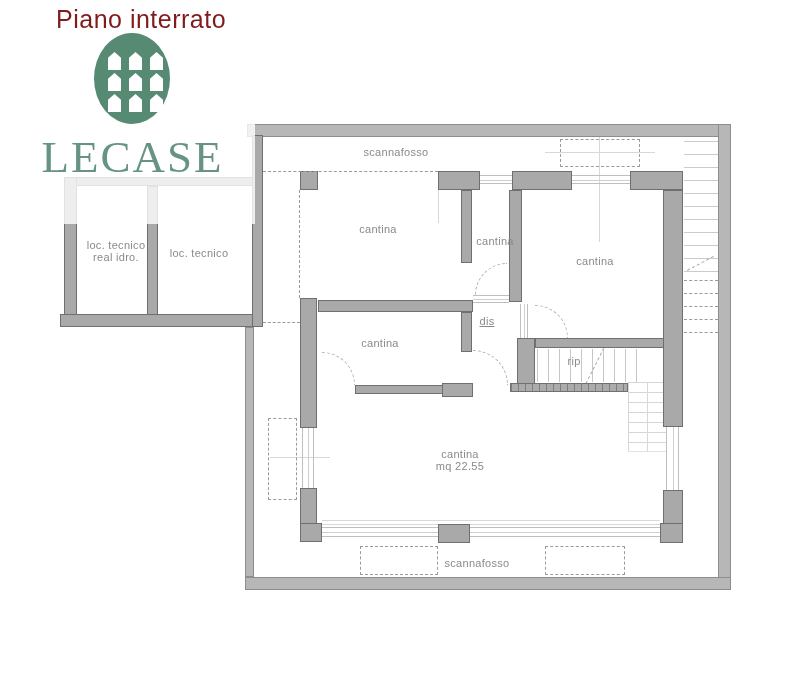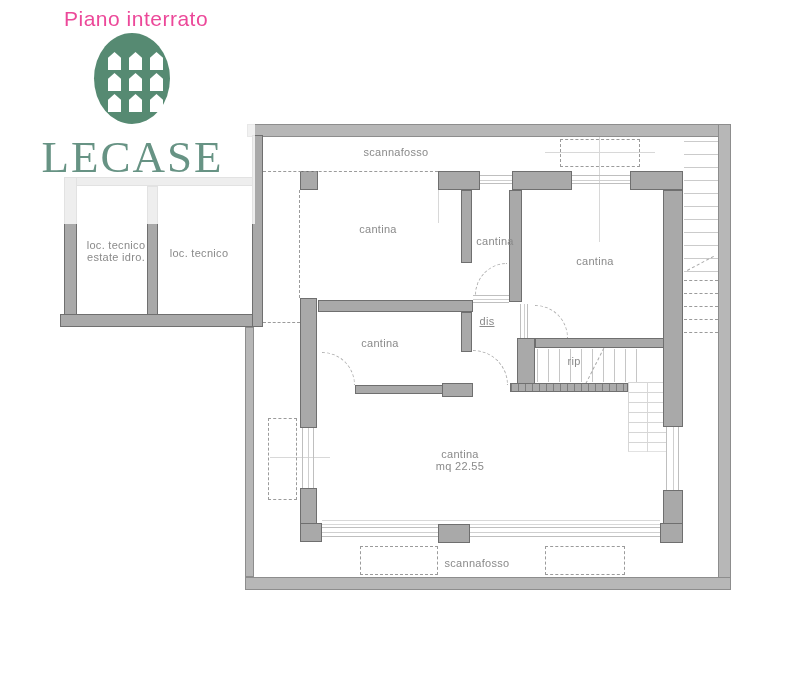--- a/index.html
+++ b/index.html
@@ -39,21 +39,21 @@
   .lbl{font-size:11px;line-height:12px;color:#8a8a8a;text-align:center;letter-spacing:.3px;}
   
   .wm-box{background:rgba(255,255,255,.8);}
   .logo-ellipse{background:#568a72;border-radius:50%;}
   .house{background:#ffffff;width:13px;height:18px;
          clip-path:polygon(50% 0,100% 32%,100% 100%,0 100%,0 32%);}
   .brand{font-family:"Liberation Serif",serif;font-size:45px;line-height:46px;
          color:rgba(78,129,112,.86);letter-spacing:2px;text-align:center;}
   .tagline{font-family:"Liberation Serif",serif;font-size:27px;line-height:28px;
          color:rgba(78,129,112,.88);letter-spacing:1px;text-align:center;}
-  .page-title{font-size:21px;line-height:24px;color:#ec4899;letter-spacing:.5px;margin-left:8px;}
+  .page-title{font-size:25px;line-height:24px;color:#7f1d1d;letter-spacing:.5px;}
 </style>
 </head>
 <body>
 
 <div class="page">
 
   <div style="left:0;top:0;width:800px;height:689px;">
 
     <i class="tl" style="left:545px;top:152px;width:110px;height:1px;"></i>
     <i class="tlv" style="left:599px;top:137px;width:1px;height:68px;"></i>
@@ -125,21 +125,21 @@
     <i class="dash-rect" style="left:545px;top:546px;width:80px;height:29px;"></i>
 
     <i class="arc-nw" style="left:475px;top:263px;width:32px;height:32px;"></i>
     <i class="arc-ne" style="left:535px;top:305px;width:33px;height:33px;"></i>
     <i class="arc-ne" style="left:322px;top:352px;width:33px;height:33px;"></i>
     <i class="arc-ne" style="left:473px;top:350px;width:35px;height:35px;"></i>
 
     <span class="lbl" style="left:340px;top:146px;width:112px;">scannafosso</span>
     <span class="lbl" style="left:66px;top:239px;width:100px;">
       <span style="position:static;display:block;">loc. tecnico</span>
-      <span style="position:static;display:block;">estate idro.</span>
+      <span style="position:static;display:block;">real idro.</span>
     </span>
     <span class="lbl" style="left:149px;top:247px;width:100px;">loc. tecnico</span>
     <span class="lbl" style="left:328px;top:223px;width:100px;">cantina</span>
     <span class="lbl" style="left:445px;top:235px;width:100px;">cantina</span>
     <span class="lbl" style="left:545px;top:255px;width:100px;">cantina</span>
     <span class="lbl" style="left:462px;top:315px;width:50px;text-decoration:underline;">dis</span>
     <span class="lbl" style="left:330px;top:337px;width:100px;">cantina</span>
     <span class="lbl" style="left:549px;top:355px;width:50px;">rip</span>
     <span class="lbl" style="left:400px;top:448px;width:120px;">
       <span style="position:static;display:block;">cantina</span>

